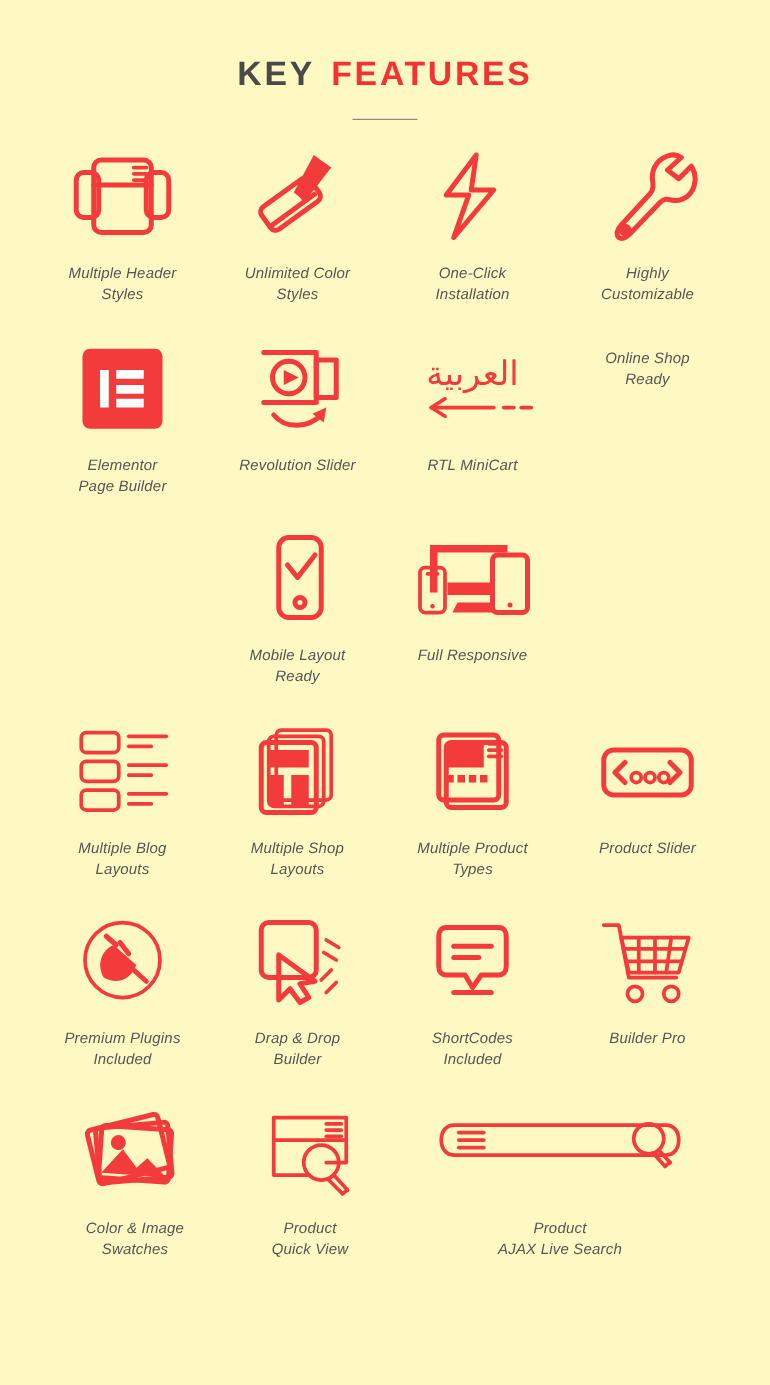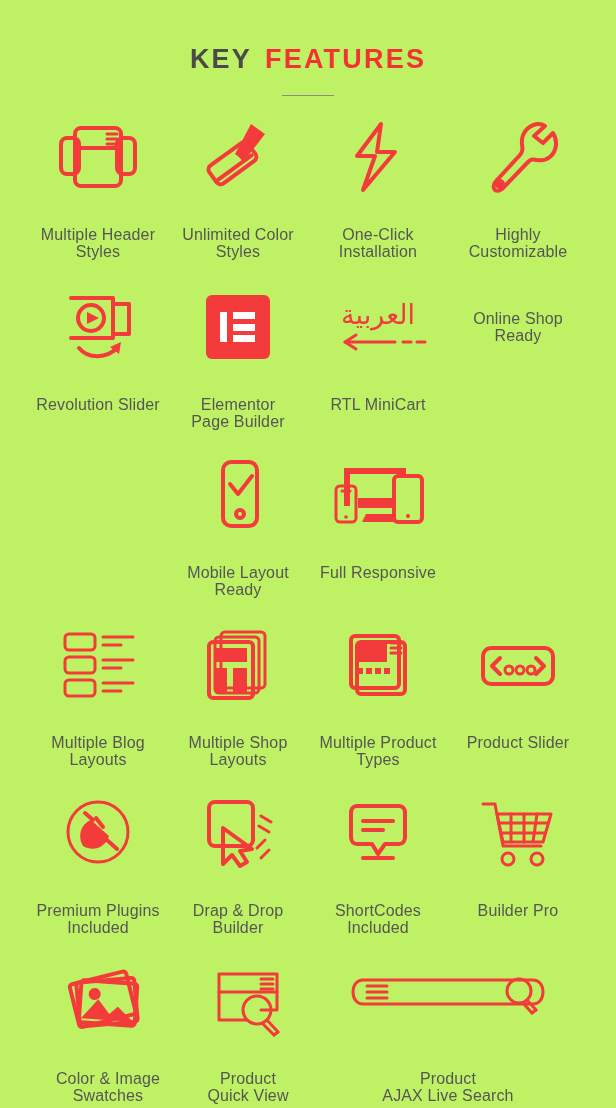--- a/index.html
+++ b/index.html
@@ -10,21 +10,21 @@
     width: 616px;
     height: 1108px;
     background: #ffffff;
     font-family: "Liberation Sans", sans-serif;
     overflow: hidden;
   }
   .page {
     position: relative;
     width: 616px;
     height: 1108px;
-    background: #bef264;
+    background: #fef9c3;
   }
 
   
   .header {
     text-align: center;
     padding-top: 46px;
   }
   .title {
     font-size: 27px;
     font-weight: bold;
@@ -62,25 +62,26 @@
     text-align: center;
   }
   .cell.wide { width: 260px; }
 
   .icon-box {
     height: 86px;
     display: flex;
     justify-content: center;
   }
   .label {
-    margin-top: 20px;
-    font-size: 16px;
+    margin-top: 4px;
+    font-size: 12px;
     line-height: 17px;
     color: #565656;
     letter-spacing: .15px;
+    font-style: italic;
   }
 
   svg { display: block; }
   .ln {
     fill: none;
     stroke: #f33b3b;
     stroke-width: 4;
     stroke-linecap: round;
     stroke-linejoin: round;
   }
@@ -164,43 +165,43 @@
           </svg>
         </div>
         <div class="label">Highly<br>Customizable</div>
       </div>
     </div>
 
     <div class="row row-2">
 
       <div class="cell">
         <div class="icon-box">
+          <svg width="86" height="74" viewBox="0 0 86 74">
+            <rect class="fl" x="21" y="5" width="64" height="64" rx="6" transform="translate(-10,0)"></rect>
+            <rect class="wht" x="25" y="22" width="7" height="30"></rect>
+            <rect class="wht" x="38" y="22" width="22" height="7"></rect>
+            <rect class="wht" x="38" y="34" width="22" height="7"></rect>
+            <rect class="wht" x="38" y="45" width="22" height="7"></rect>
+          </svg>
+        </div>
+        <div class="label">Elementor<br>Page Builder</div>
+      </div>
+
+      <div class="cell">
+        <div class="icon-box">
           <svg width="86" height="80" viewBox="0 0 86 80">
             <polyline class="ln" points="16,8 58,8 58,48 16,48"></polyline>
             <rect class="ln" x="58" y="14" width="16" height="30"></rect>
             <circle class="ln" cx="36" cy="28" r="13"></circle>
             <path class="fl" d="M32 22 L44 28 L32 34 Z"></path>
             <path class="ln" d="M24 58 C34 70 52 68 62 58"></path>
             <path class="fl" d="M66 52 L64 64 L55 57 Z"></path>
           </svg>
         </div>
         <div class="label">Revolution Slider</div>
-      </div>
-
-      <div class="cell">
-        <div class="icon-box">
-          <svg width="86" height="74" viewBox="0 0 86 74">
-            <rect class="fl" x="21" y="5" width="64" height="64" rx="6" transform="translate(-10,0)"></rect>
-            <rect class="wht" x="25" y="22" width="7" height="30"></rect>
-            <rect class="wht" x="38" y="22" width="22" height="7"></rect>
-            <rect class="wht" x="38" y="34" width="22" height="7"></rect>
-            <rect class="wht" x="38" y="45" width="22" height="7"></rect>
-          </svg>
-        </div>
-        <div class="label">Elementor<br>Page Builder</div>
       </div>
 
       <div class="cell">
         <div class="icon-box">
           <svg width="110" height="74" viewBox="0 0 110 74">
             <text x="55" y="34" text-anchor="middle" font-family="'DejaVu Sans', sans-serif" font-size="27" fill="#f33b3b">العربية</text>
             <line class="ln-thin" x1="22" y1="52" x2="72" y2="52"></line>
             <path class="ln-thin" d="M22 52 L33 45 M22 52 L33 59"></path>
             <line class="ln-thin" x1="80" y1="52" x2="88" y2="52"></line>
             <line class="ln-thin" x1="94" y1="52" x2="102" y2="52"></line>

